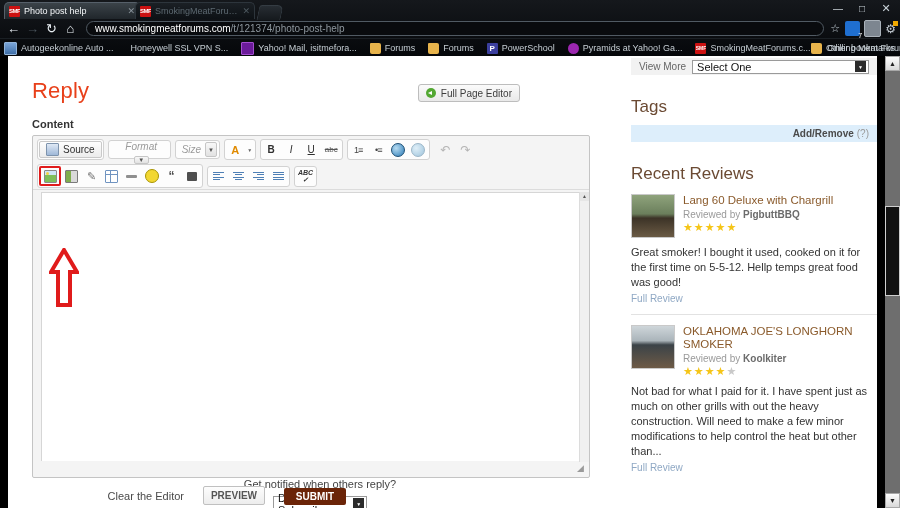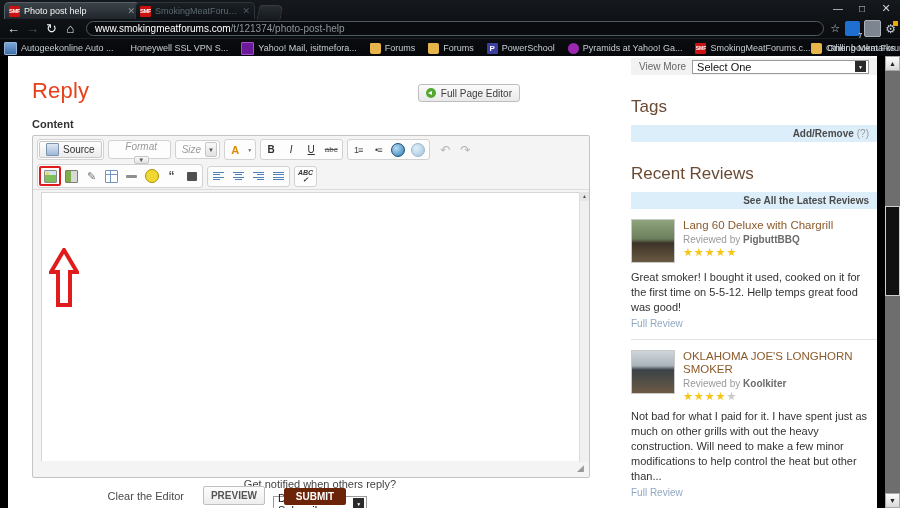--- a/index.html
+++ b/index.html
@@ -471,23 +471,20 @@
         </div>
       </div>
 
       <div class="sidehead">Tags</div>
       <div class="bluebar">
         <a>Add/Remove</a>
         <span class="q">(?)</span>
       </div>
 
       <div class="sidehead">Recent Reviews</div>
-      <div class="bluebar">
-        <a>See All the Latest Reviews</a>
-      </div>
 
       <div class="review">
         <div class="rv-top">
           <div class="rv-thumb t1"></div>
           <div class="rv-meta">
             <div class="rv-title">Lang 60 Deluxe with Chargrill</div>
             <div class="rv-by">
               <span>Reviewed by</span>
               <b>PigbuttBBQ</b>
             </div>

